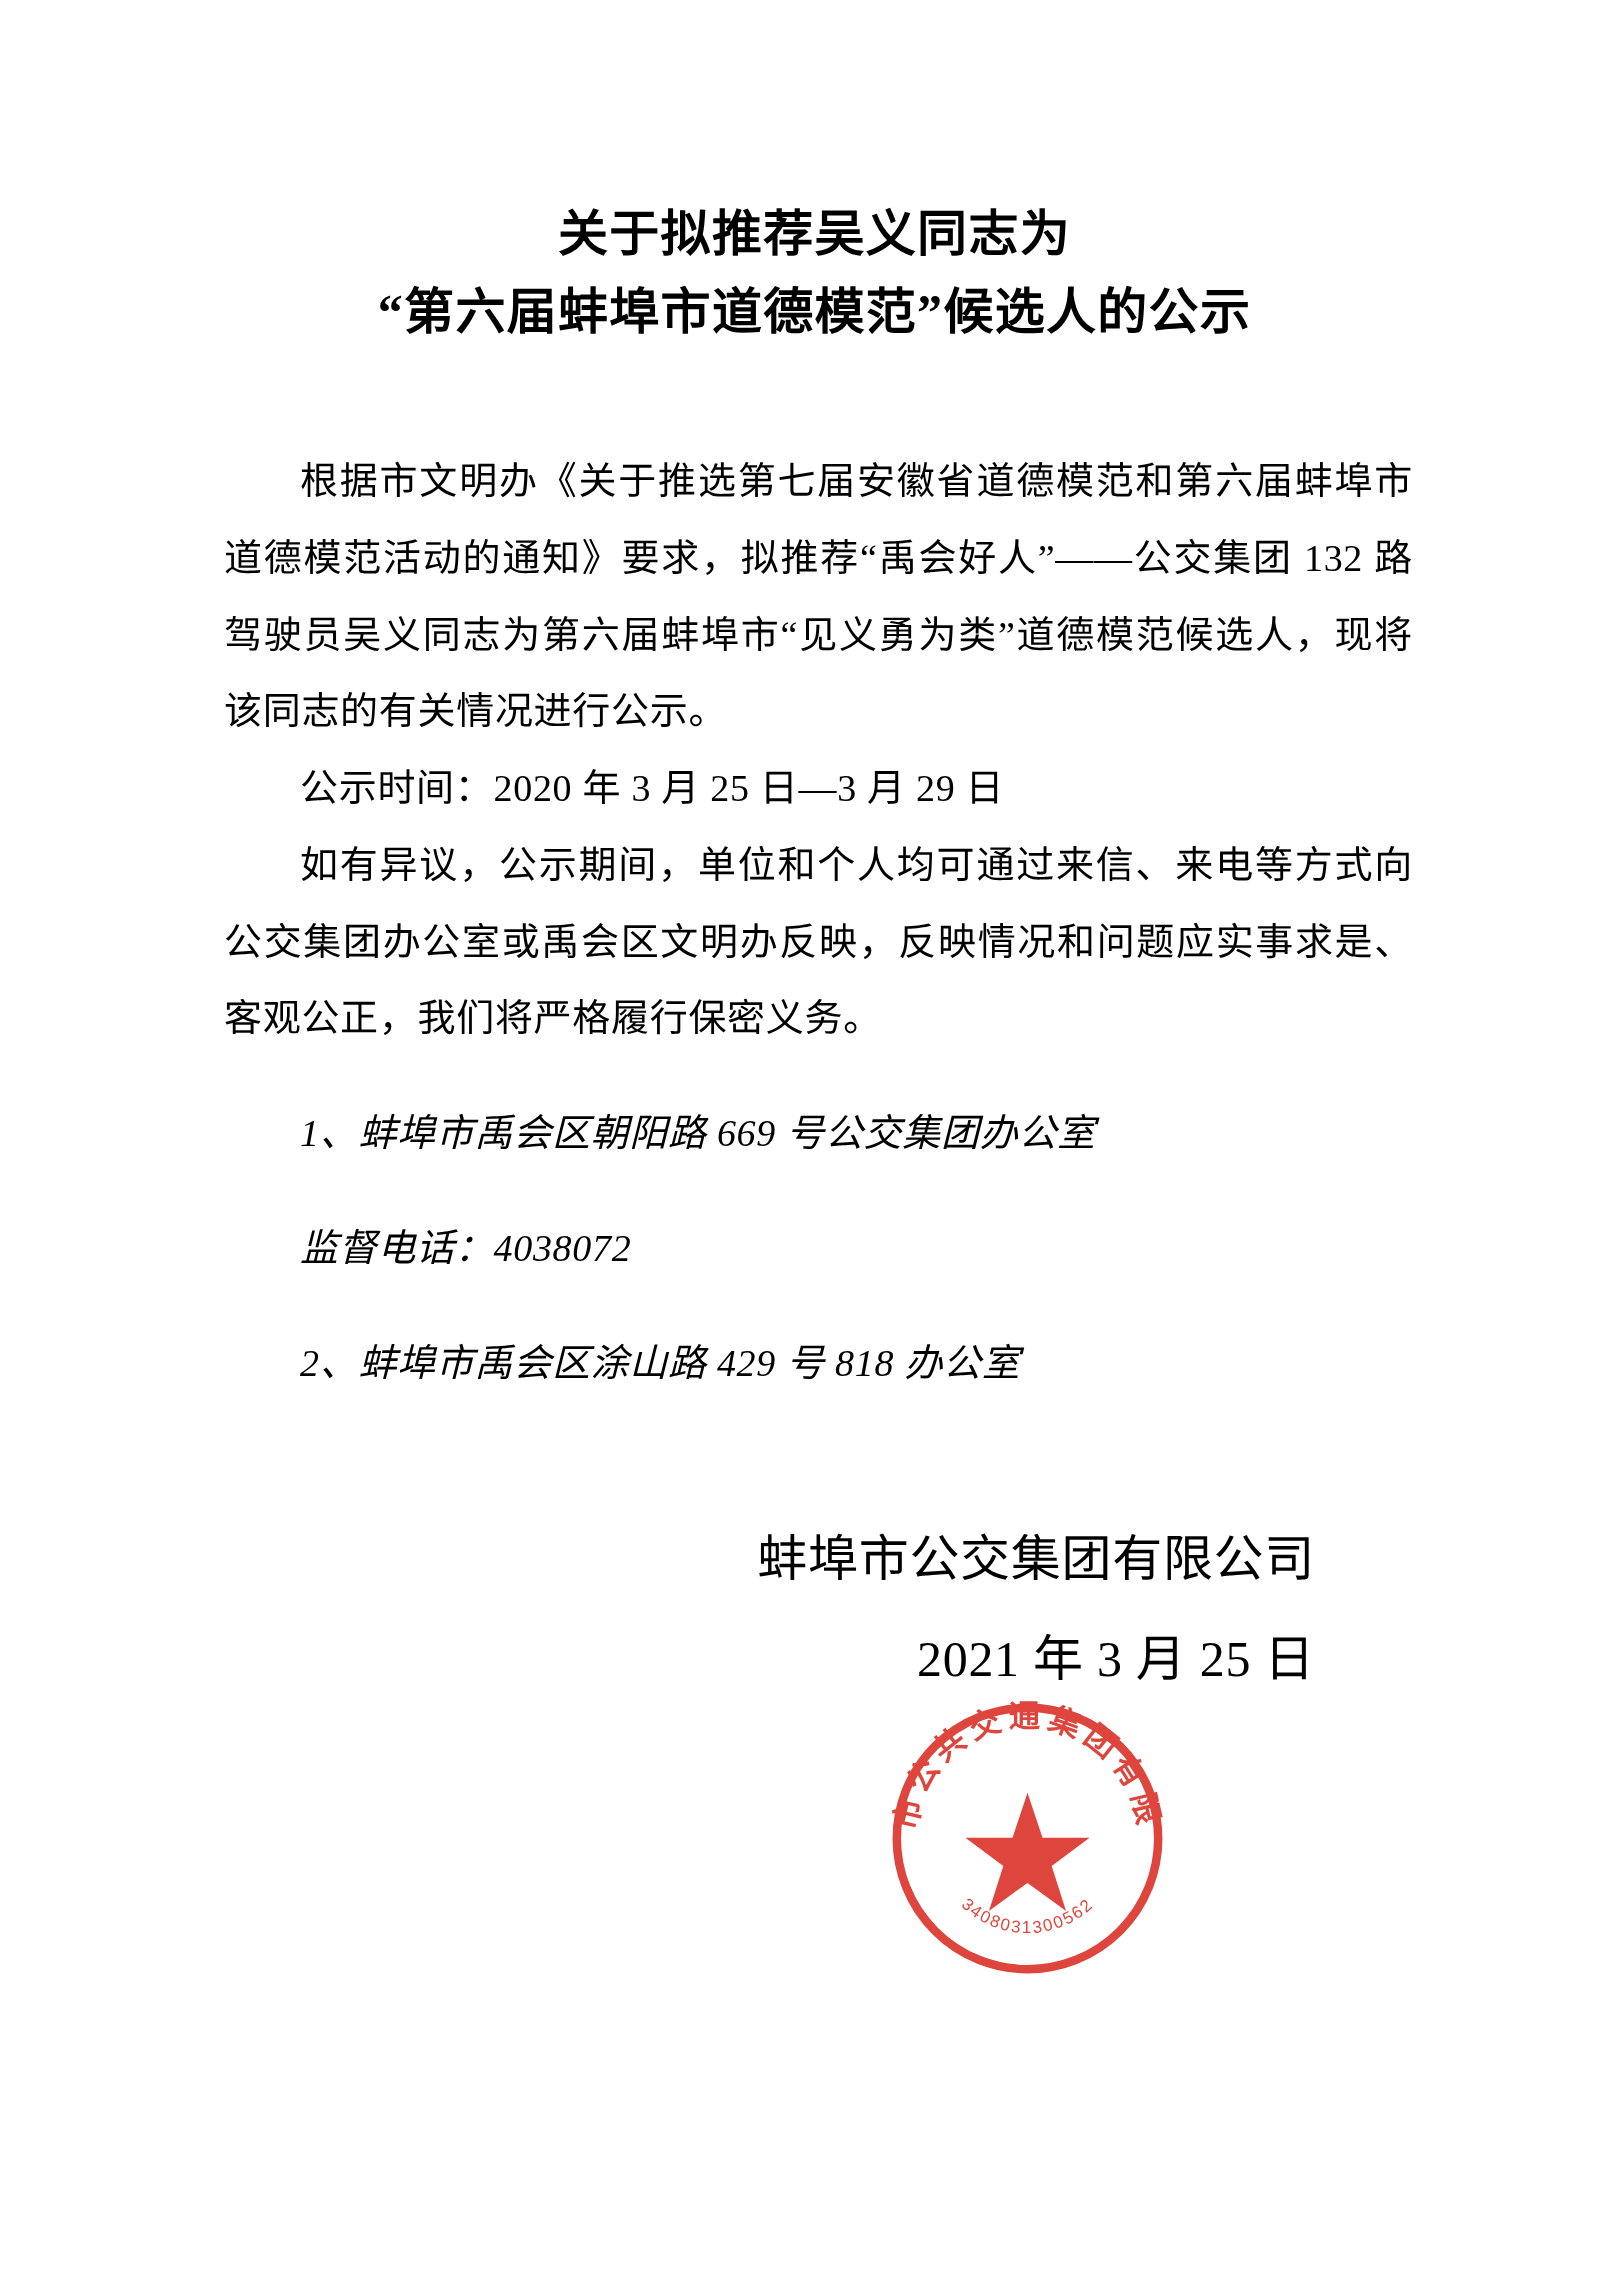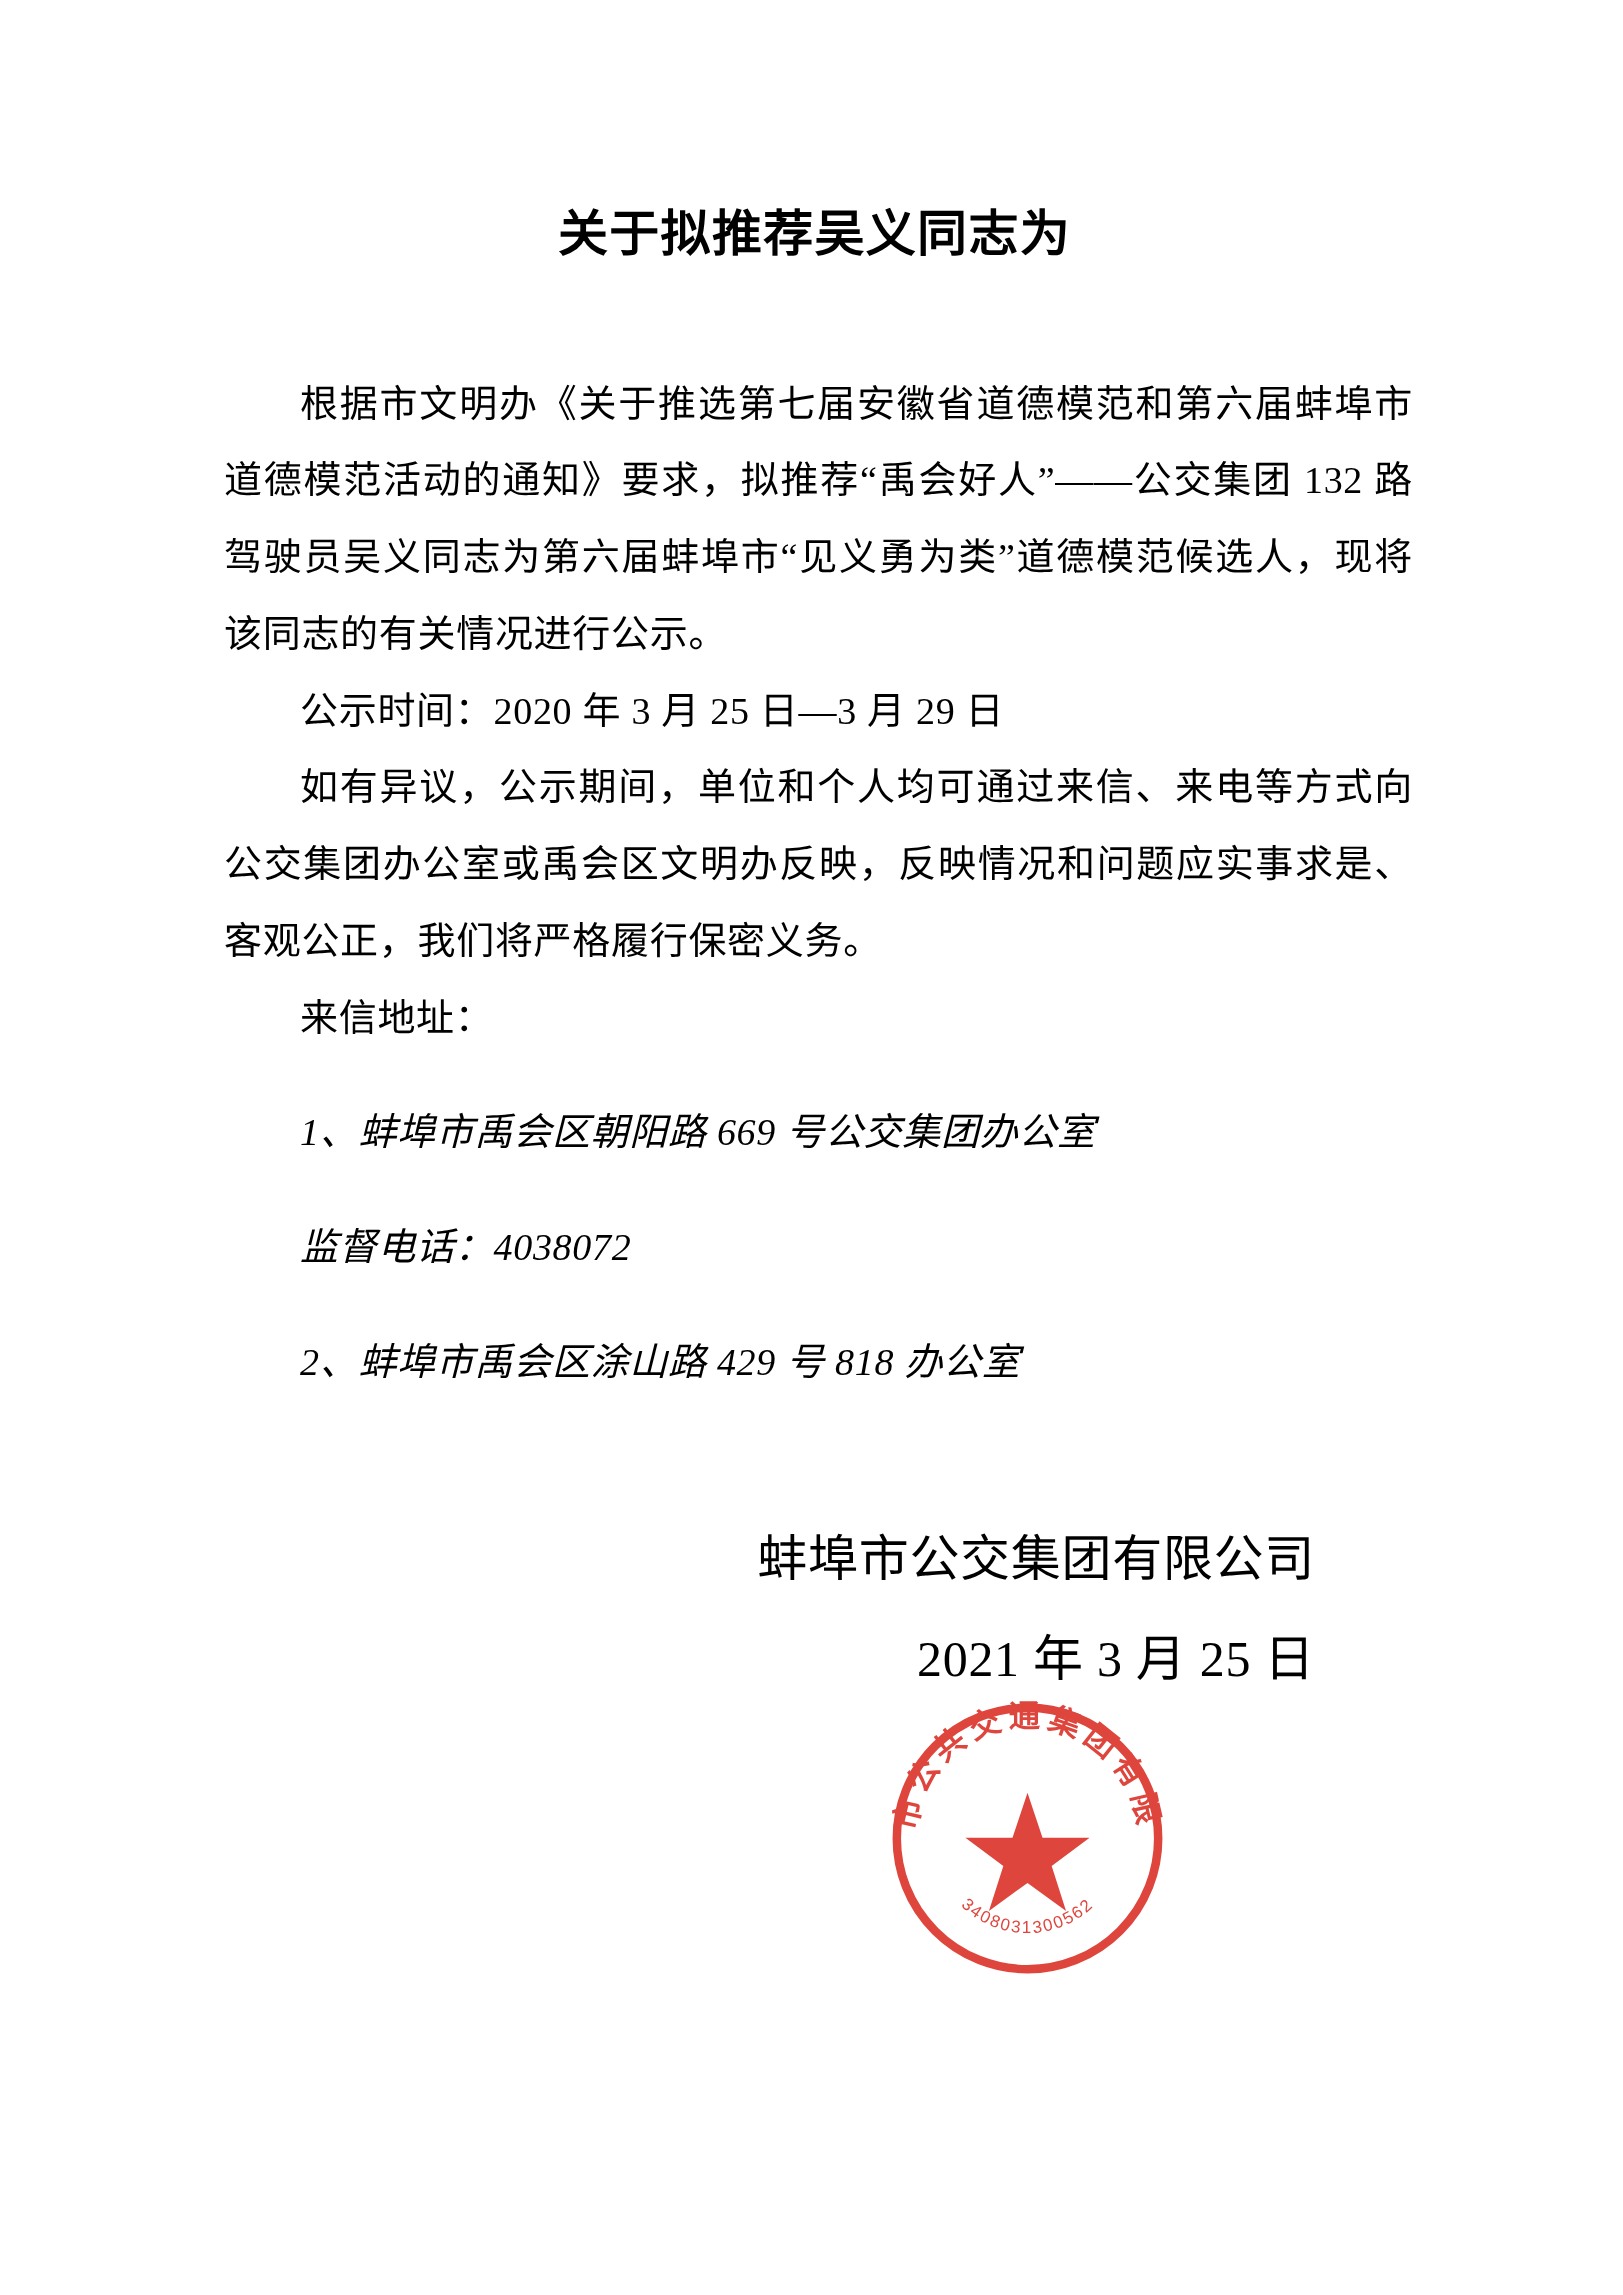--- a/index.html
+++ b/index.html
@@ -86,27 +86,27 @@
 </style>
 </head>
 <body>
 
 <div class="page">
 
   <div class="doc-body">
 
     <div class="title-block">
       <div class="title-line">关于拟推荐吴义同志为</div>
+      <div class="title-line">“第六届蚌埠市道德模范”候选人的公示</div>
     </div>
 
     <div class="content">
       <p class="para">根据市文明办《关于推选第七届安徽省道德模范和第六届蚌埠市道德模范活动的通知》要求，拟推荐“禹会好人”——公交集团 132 路驾驶员吴义同志为第六届蚌埠市“见义勇为类”道德模范候选人，现将该同志的有关情况进行公示。</p>
       <p class="para">公示时间：2020 年 3 月 25 日—3 月 29 日</p>
       <p class="para">如有异议，公示期间，单位和个人均可通过来信、来电等方式向公交集团办公室或禹会区文明办反映，反映情况和问题应实事求是、客观公正，我们将严格履行保密义务。</p>
-      <p class="para">来信地址：</p>
       <p class="line-item">1、蚌埠市禹会区朝阳路 669 号公交集团办公室</p>
       <p class="line-item">监督电话：4038072</p>
       <p class="line-item">2、蚌埠市禹会区涂山路 429 号 818 办公室</p>
     </div>
 
     <div class="sign-block">
       <span class="sign-line">蚌埠市公交集团有限公司</span>
       <span class="sign-line">2021 年 3 月 25 日</span>
     </div>
 

